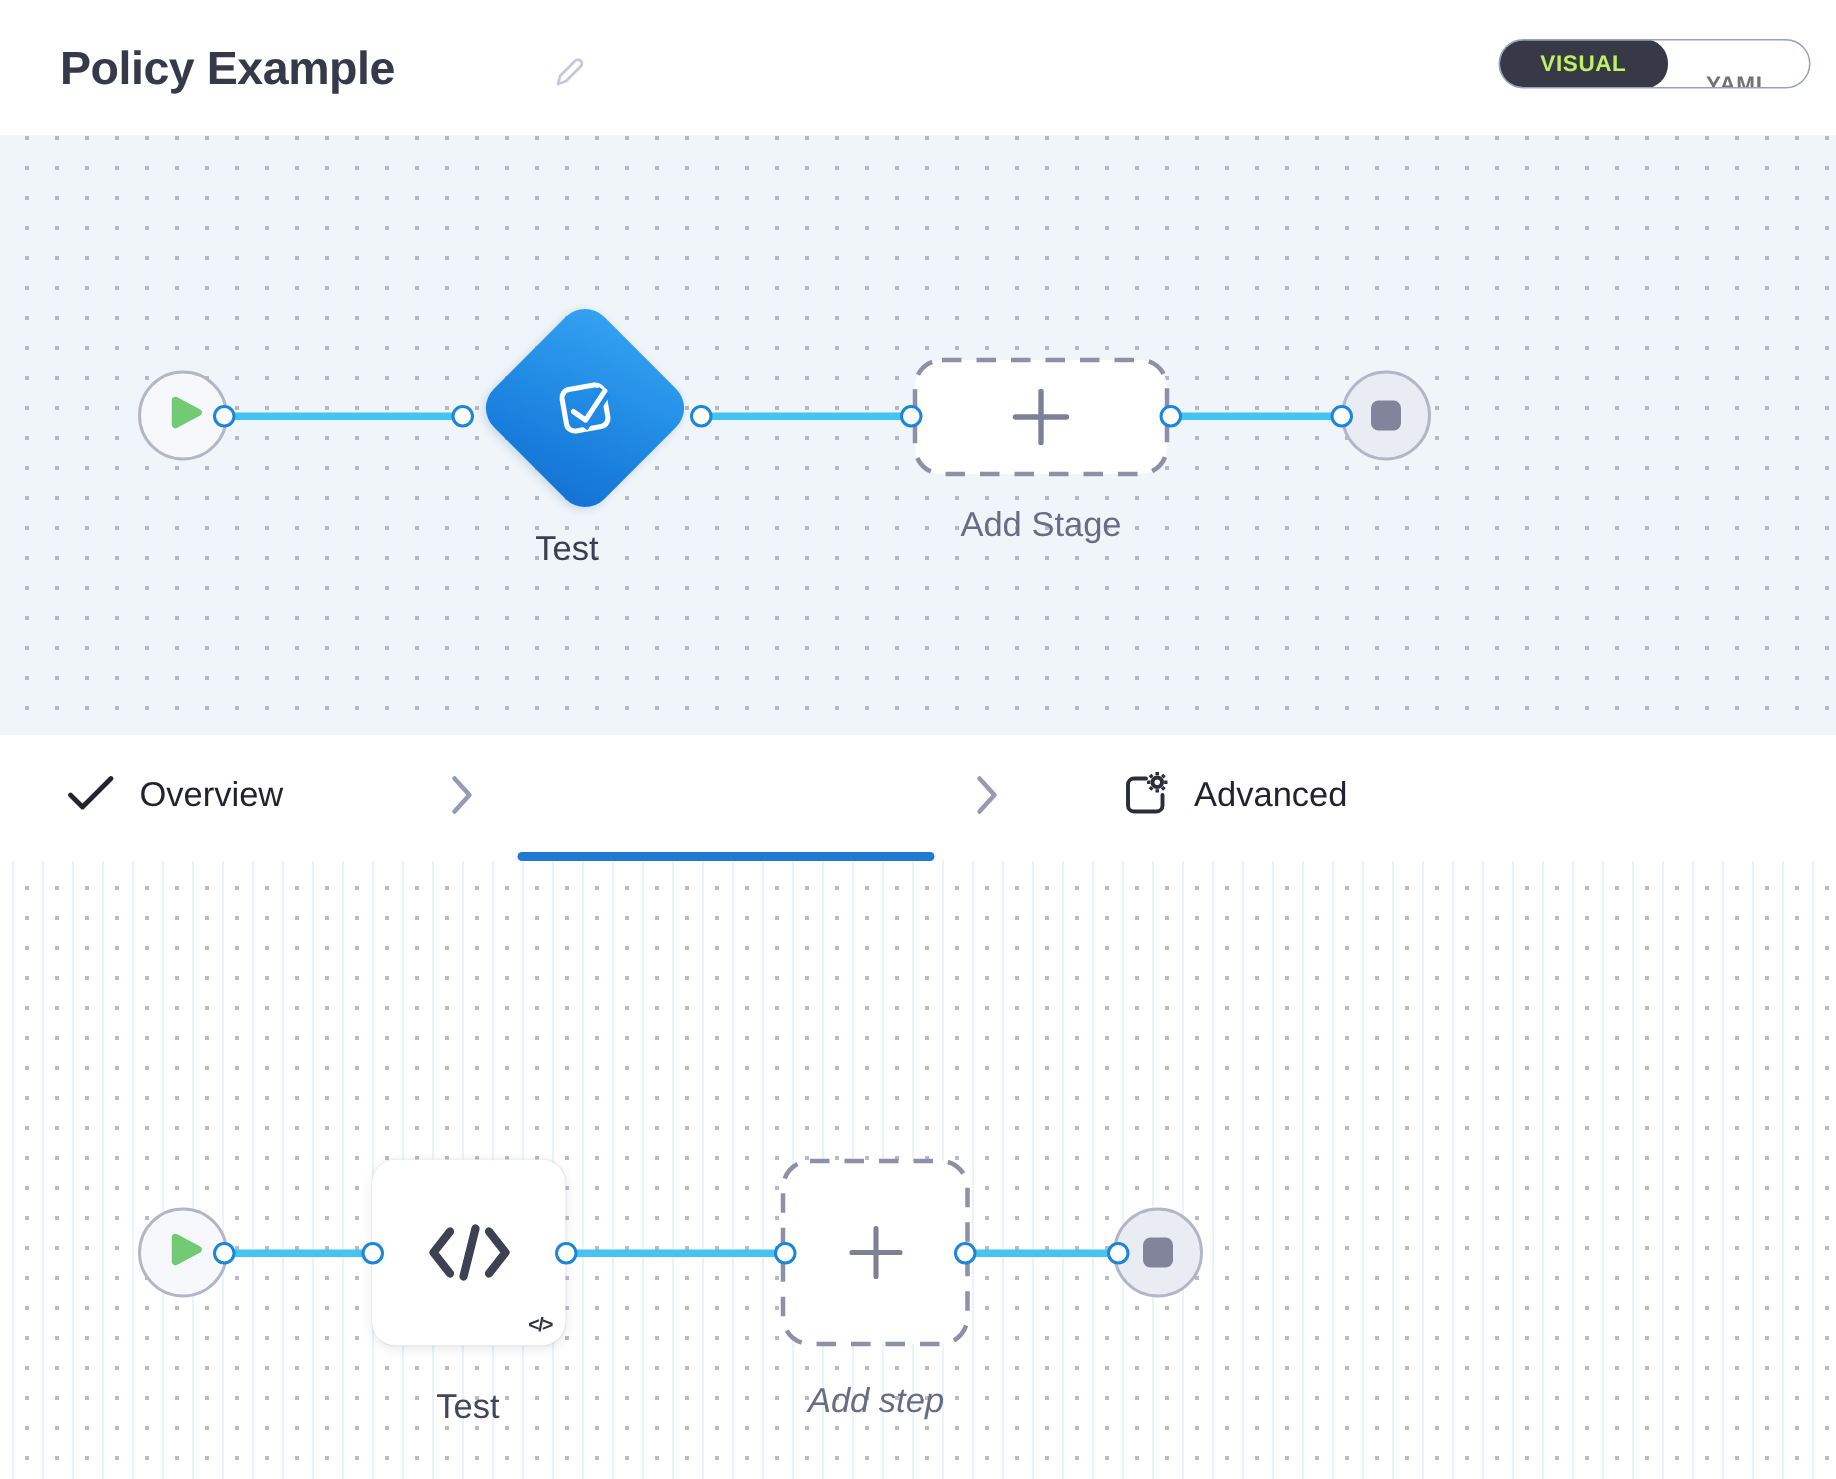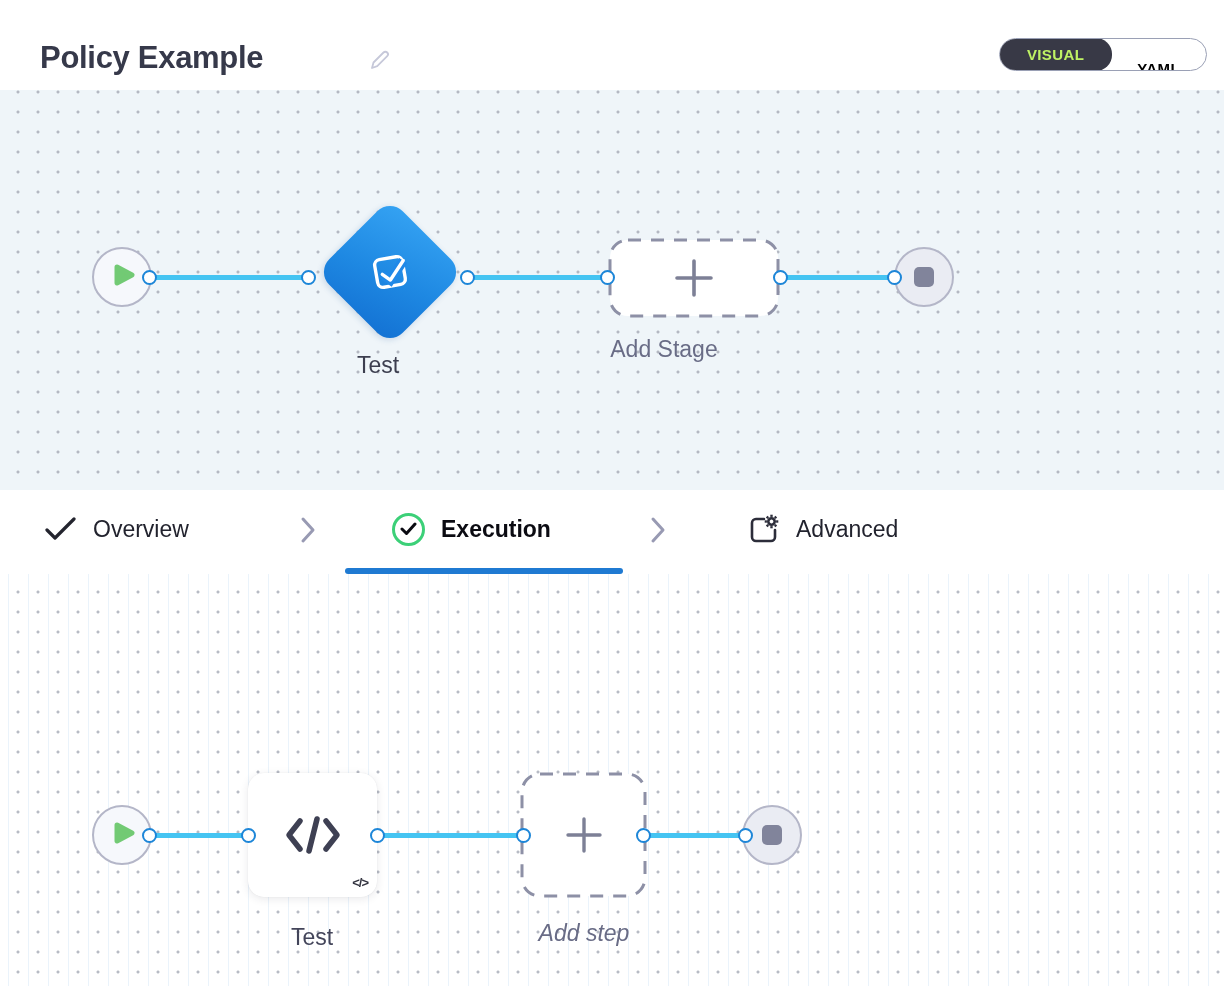--- a/index.html
+++ b/index.html
@@ -5,21 +5,21 @@
   * { margin: 0; padding: 0; box-sizing: border-box; }
   html, body { width: 1224px; height: 986px; overflow: hidden; }
   body {
     font-family: "Liberation Sans", "DejaVu Sans", sans-serif;
     background: #ffffff;
   }
   .page { position: relative; width: 1224px; height: 986px; background: #fff; }
 
   
   .header {
-    position: absolute; top: 12px; left: 0; width: 1224px; height: 76px;
+    position: absolute; top: 0; left: 0; width: 1224px; height: 76px;
     background: #ffffff;
   }
   .page-title {
     position: absolute; left: 40px; top: 28px;
     font-size: 31px; font-weight: 700; color: #36394a; letter-spacing: -0.3px;
   }
   .edit-pencil { position: absolute; left: 366px; top: 36px; }
   .view-toggle {
     position: absolute; right: 17px; top: 26px; height: 33px;
     display: flex; align-items: stretch;
@@ -28,21 +28,21 @@
   }
   .toggle-seg {
     display: flex; align-items: center; justify-content: center;
     font-size: 15px; font-weight: 700; letter-spacing: 0.4px;
     padding: 0 26px; cursor: pointer;
   }
   .toggle-seg.selected {
     background: #383946; color: #bef264; border-radius: 16px;
     margin: -1px; padding: 0 28px;
   }
-  .toggle-seg.unselected { color: #000000; margin-top: 28px; }
+  .toggle-seg.unselected { color: #737373; margin-top: 28px; }
 
   
   .stage-canvas {
     position: absolute; top: 90px; left: 0; width: 1224px; height: 400px;
     background-color: #eff5f9;
     background-image: radial-gradient(circle, #b4b8c2 1.4px, transparent 1.7px);
     background-size: 20px 20px; background-position: 8px 12px;
   }
   .step-canvas {
     position: absolute; top: 574px; left: 0; width: 1224px; height: 412px;
@@ -167,21 +167,21 @@
     <div class="dashed-box" style="left:608px; top:148px; width:172px; height:80px;">
       <svg class="frame" width="172" height="80" viewBox="0 0 172 80">
         <rect x="2" y="2" width="168" height="76" rx="18" fill="#ffffff" stroke="#8d90a6" stroke-width="3" stroke-dasharray="13 10"></rect>
       </svg>
       <div class="plus-wrap">
         <svg width="42" height="42" viewBox="0 0 42 42">
           <path d="M21 4 V38 M4 21 H38" stroke="#7d8096" stroke-width="3.6" stroke-linecap="round"></path>
         </svg>
       </div>
     </div>
-    <div class="node-label muted" style="left:574px; top:246px; width:180px;">Add Stage</div>
+    <div class="node-label muted" style="left:604px; top:246px; width:180px;">Add Stage</div>
 
     <div class="term-node end-node" style="left:894px; top:157px;">
       <span class="stop-square"></span>
     </div>
 
     <div class="cdot" style="left:141.5px; top:179.5px;"></div>
     <div class="cdot" style="left:300.5px; top:179.5px;"></div>
     <div class="cdot" style="left:459.5px; top:179.5px;"></div>
     <div class="cdot" style="left:599.5px; top:179.5px;"></div>
     <div class="cdot" style="left:772.5px; top:179.5px;"></div>
@@ -198,28 +198,20 @@
       </span>
       <span class="tab-label">Overview</span>
     </div>
 
     <span class="tab-chevron" style="left:297px;">
       <svg width="22" height="28" viewBox="0 0 22 28" fill="none">
         <path d="M6 3 L16 14 L6 25" stroke="#989ab3" stroke-width="3" stroke-linecap="round" stroke-linejoin="round"></path>
       </svg>
     </span>
 
-    <div class="tab-item" style="left:392px;">
-      <span class="check-circle">
-        <svg width="17" height="14" viewBox="0 0 17 14" fill="none">
-          <path d="M2 7 L6.5 11.5 L15 2" stroke="#0b0b12" stroke-width="3" stroke-linecap="round" stroke-linejoin="round"></path>
-        </svg>
-      </span>
-      <span class="tab-label active">Execution</span>
-    </div>
 
     <span class="tab-chevron" style="left:647px;">
       <svg width="22" height="28" viewBox="0 0 22 28" fill="none">
         <path d="M6 3 L16 14 L6 25" stroke="#989ab3" stroke-width="3" stroke-linecap="round" stroke-linejoin="round"></path>
       </svg>
     </span>
 
     <div class="tab-item" style="left:747px;">
       <span style="display:flex;">
         <svg width="33" height="33" viewBox="0 0 33 33" fill="none">

